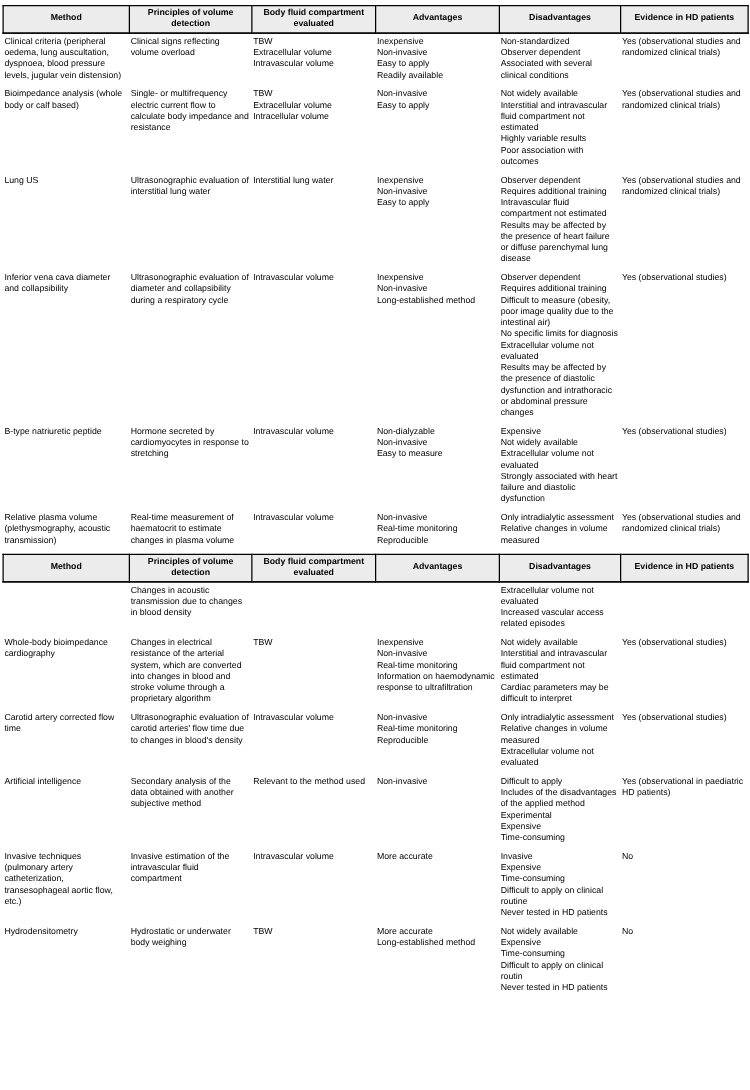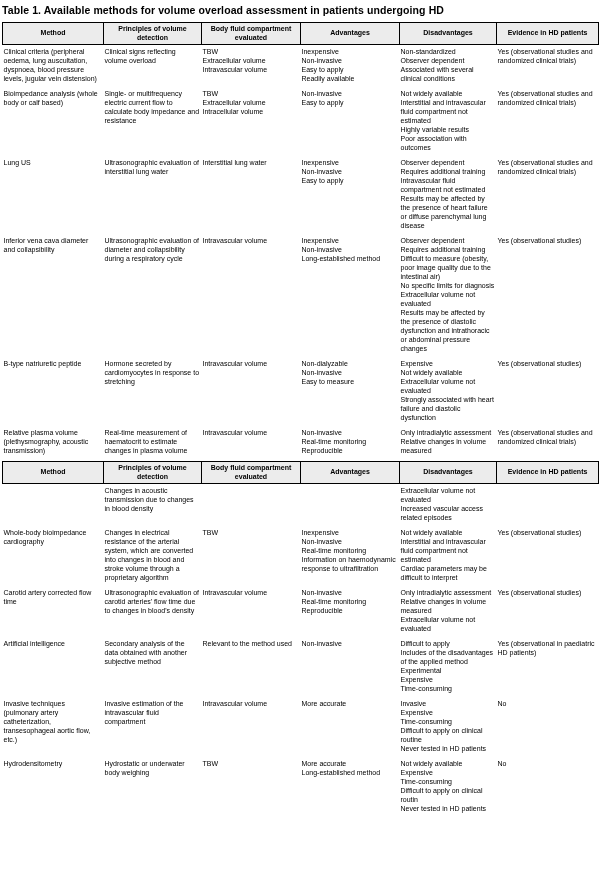--- a/index.html
+++ b/index.html
@@ -56,21 +56,20 @@
     padding: 2px 2px 4px 1px;
     white-space: pre-line;
     word-wrap: break-word;
   }
 </style>
 </head>
 <body>
 
 <div class="page">
 
-  <div class="table-title">Table 1. Available methods for volume overload assessment in patients undergoing HD</div>
 
   <table class="data-table section-1">
     <colgroup>
       <col class="c-method">
         <col class="c-principles">
         <col class="c-bodyfluid">
       <col class="c-advantages">
         <col class="c-disadv">
         <col class="c-evidence">
     </colgroup>

